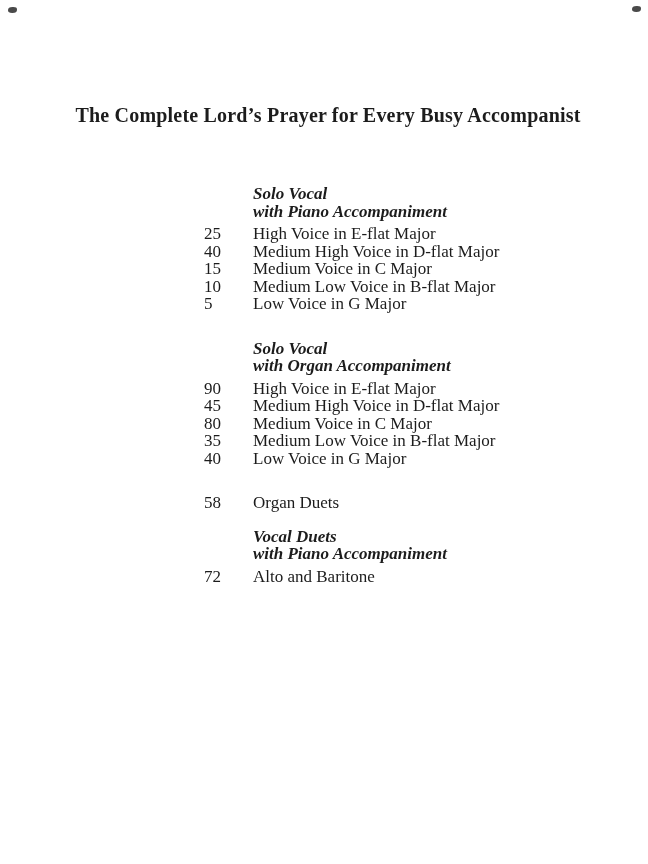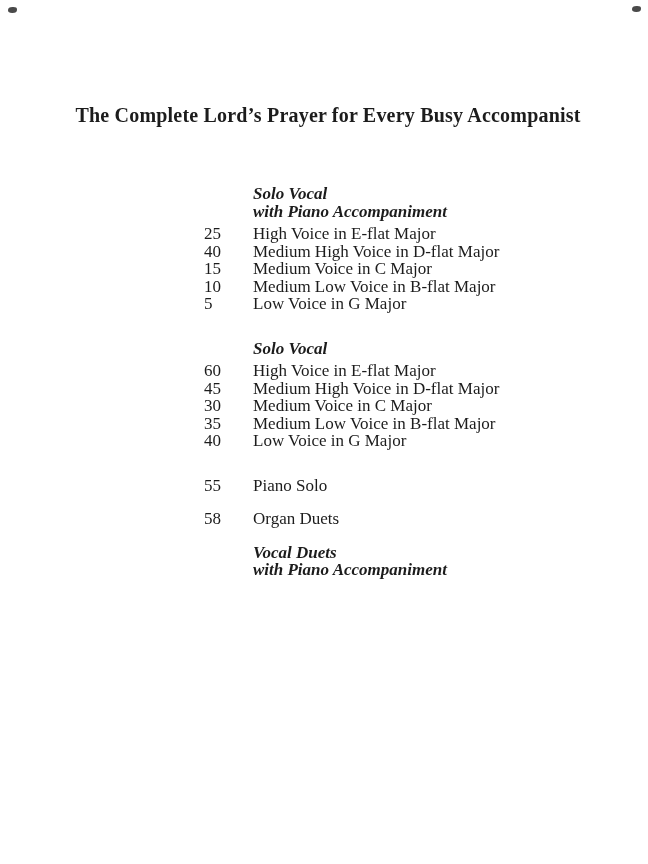--- a/index.html
+++ b/index.html
@@ -88,58 +88,57 @@
       </div>
       <div class="row">
         <span class="num">5</span>
         <span class="item-title">Low Voice in G Major</span>
       </div>
     </section>
 
     <section class="section">
       <div class="heading">
         <div>Solo Vocal</div>
+        <div>with Organ Accompaniment</div>
       </div>
       <div class="row">
-        <span class="num">60</span>
+        <span class="num">90</span>
         <span class="item-title">High Voice in E-flat Major</span>
       </div>
       <div class="row">
         <span class="num">45</span>
         <span class="item-title">Medium High Voice in D-flat Major</span>
       </div>
       <div class="row">
-        <span class="num">30</span>
+        <span class="num">80</span>
         <span class="item-title">Medium Voice in C Major</span>
       </div>
       <div class="row">
         <span class="num">35</span>
         <span class="item-title">Medium Low Voice in B-flat Major</span>
       </div>
       <div class="row">
         <span class="num">40</span>
         <span class="item-title">Low Voice in G Major</span>
       </div>
     </section>
 
-    <section class="section compact">
-      <div class="row">
-        <span class="num">55</span>
-        <span class="item-title">Piano Solo</span>
-      </div>
-    </section>
 
     <section class="section compact">
       <div class="row">
         <span class="num">58</span>
         <span class="item-title">Organ Duets</span>
       </div>
     </section>
 
     <section class="section">
       <div class="heading">
         <div>Vocal Duets</div>
         <div>with Piano Accompaniment</div>
       </div>
+      <div class="row">
+        <span class="num">72</span>
+        <span class="item-title">Alto and Baritone</span>
+      </div>
     </section>
 
   </div>
 </div>
 
 </body></html>

